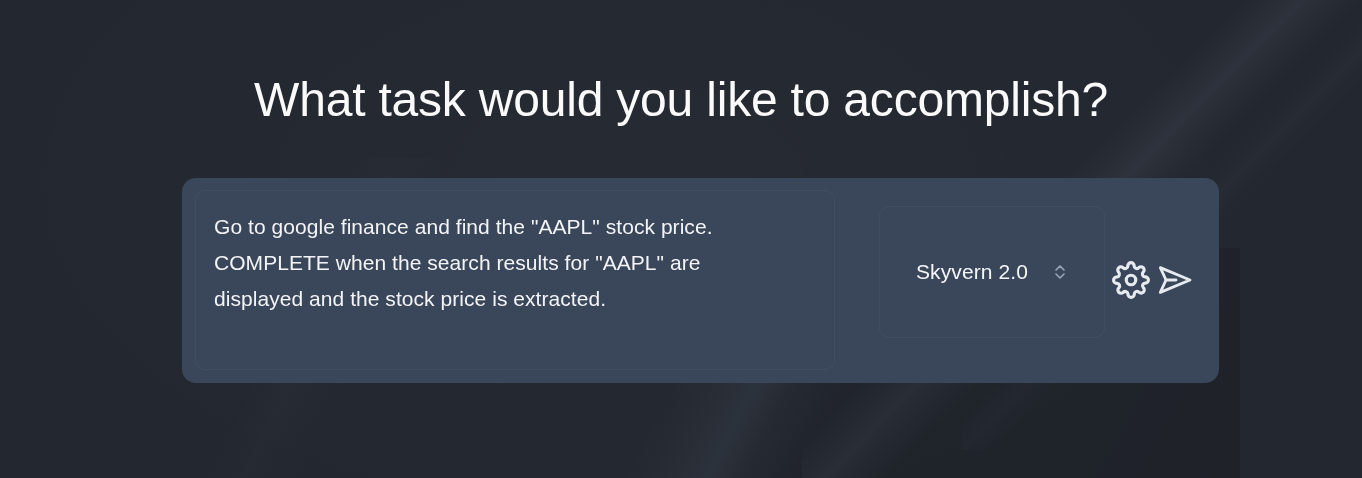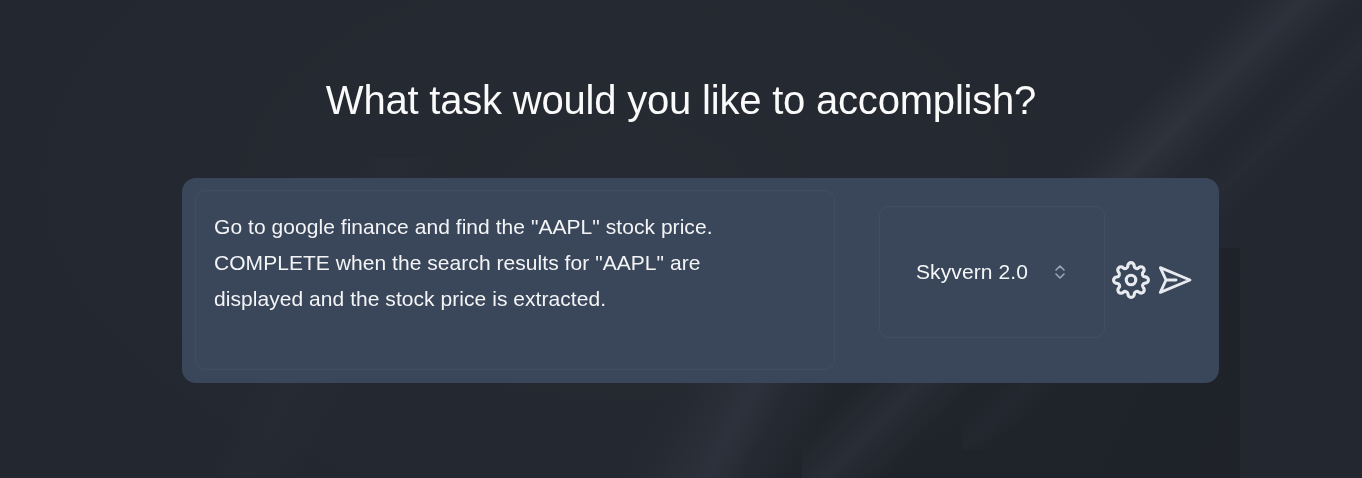--- a/index.html
+++ b/index.html
@@ -97,21 +97,21 @@
     width: 1362px;
     height: 478px;
   }
 
   .page-title {
     position: absolute;
     left: 0;
     top: 74px;
     width: 1362px;
     text-align: center;
-    font-size: 40px;
+    font-size: 48px;
     line-height: 52px;
     font-weight: 400;
     color: #fafafa;
     letter-spacing: -0.2px;
     white-space: nowrap;
   }
 
   
   .prompt-card {
     position: absolute;

